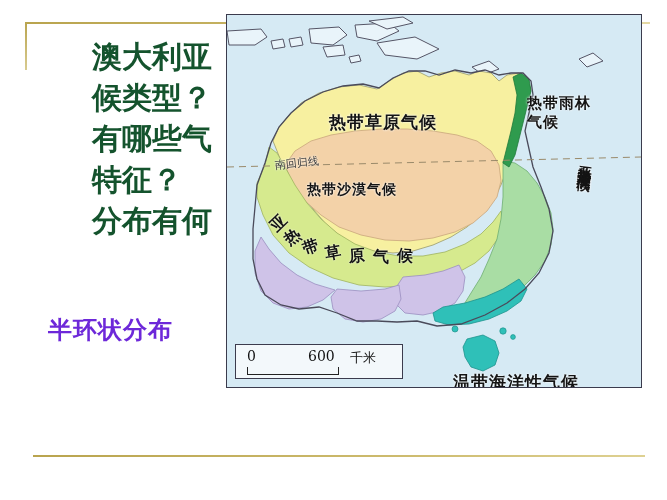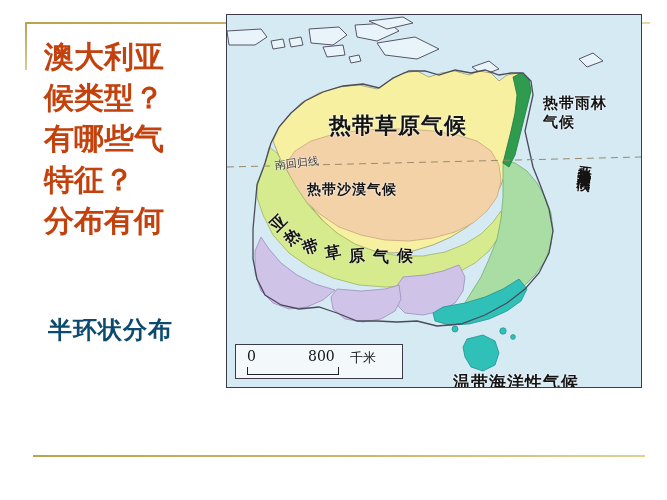--- a/index.html
+++ b/index.html
@@ -24,52 +24,53 @@
   .rule-bottom{
     position:absolute;left:33px;top:455px;width:612px;height:2px;
     background:linear-gradient(to right,#b9a44e,#cdbb6e 60%,#ded192);
   }
 
   
   .qblock{
     position:absolute;left:44px;top:36px;width:175px;
   }
   .qline{
-    font-size:30px;line-height:41px;font-weight:bold;color:#c2410c;
+    font-size:30px;line-height:41px;font-weight:bold;color:#14532d;
     letter-spacing:0px;white-space:nowrap;
     font-family:"DejaVu Serif","Liberation Serif",serif;
+    margin-left:48px;
   }
   .answer{
     position:absolute;left:48px;top:314px;
-    font-size:24px;font-weight:bold;color:#0c4a6e;
+    font-size:24px;font-weight:bold;color:#6d28d9;
     font-family:"DejaVu Serif","Liberation Serif",serif;
     letter-spacing:1px;white-space:nowrap;
   }
 
   
   .map-frame{
     position:absolute;left:226px;top:14px;width:414px;height:372px;
     border:1.5px solid #3b3b4d;
     background:#d6eaf4;
     overflow:hidden;
   }
   .map-svg{display:block;width:100%;height:100%;}
 
   .maplabel{
     position:absolute;color:#141414;white-space:nowrap;
     font-family:"DejaVu Serif","Liberation Serif",serif;
     text-shadow:0 0 2px rgba(255,255,255,.85),0 0 3px rgba(255,255,255,.6);
     pointer-events:none;
   }
-  .lbl-savanna{left:102px;top:96px;font-size:22px;letter-spacing:1px;font-weight:600;}
+  .lbl-savanna{left:102px;top:96px;font-size:17px;letter-spacing:1px;font-weight:600;}
   .lbl-desert{left:80px;top:166px;font-size:14px;letter-spacing:1px;font-weight:600;}
   .lbl-tropic{left:48px;top:143px;font-size:11px;letter-spacing:0px;color:#3a3a3a;
      transform:rotate(-6deg);transform-origin:left center;}
   .lbl-rain{left:300px;top:79px;font-size:15px;line-height:19px;font-weight:600;
-     white-space:pre-line;letter-spacing:1px;padding-left:16px;}
+     white-space:pre-line;letter-spacing:1px;}
   .lbl-med{left:14px;top:274px;font-size:17px;letter-spacing:2px;font-weight:600;}
   .lbl-ocean{left:226px;top:336px;font-size:17px;letter-spacing:1px;font-weight:600;margin-top:20px;}
 
   
   .lbl-subgrass{left:44px;top:196px;width:230px;height:54px;}
   .lbl-subgrass span{
     position:absolute;font-size:16px;font-weight:600;color:#141414;
     font-family:"DejaVu Serif","Liberation Serif",serif;
     text-shadow:0 0 2px rgba(255,255,255,.9);
   }
@@ -217,20 +218,20 @@
         <span style="left: 32px; top: 26px; transform: rotate(-20deg);">带</span>
         <span style="left: 54px; top: 32px; transform: rotate(-10deg);">草</span>
         <span style="left: 78px; top: 35px; transform: rotate(-4deg);">原</span>
         <span style="left: 102px; top: 36px; transform: rotate(0deg);">气</span>
         <span style="left: 126px; top: 35px; transform: rotate(3deg);">候</span>
       </div>
 
     <div class="scalebox">
       <div class="scale-txt">
         <span class="scale-0">0</span>
-        <span class="scale-800">800</span>
+        <span class="scale-800">600</span>
         <span class="scale-unit">千米</span>
       </div>
       <div class="scale-ruler"></div>
     </div>
 
   </div>
 </div>
 
 </body></html>

